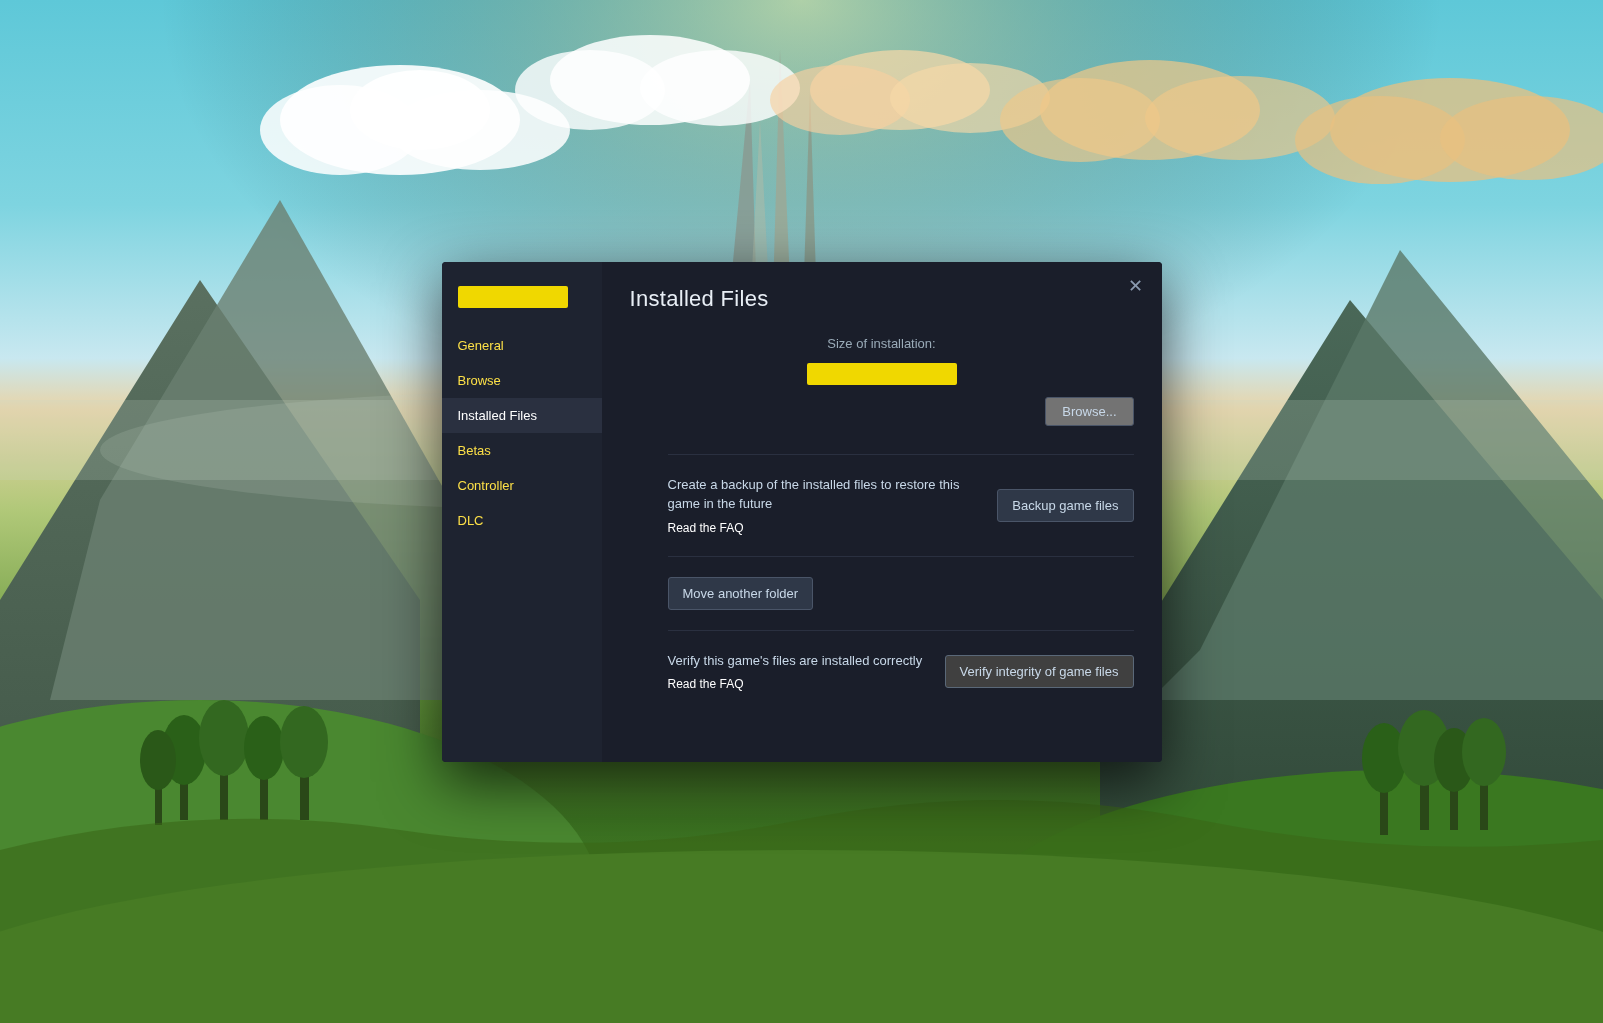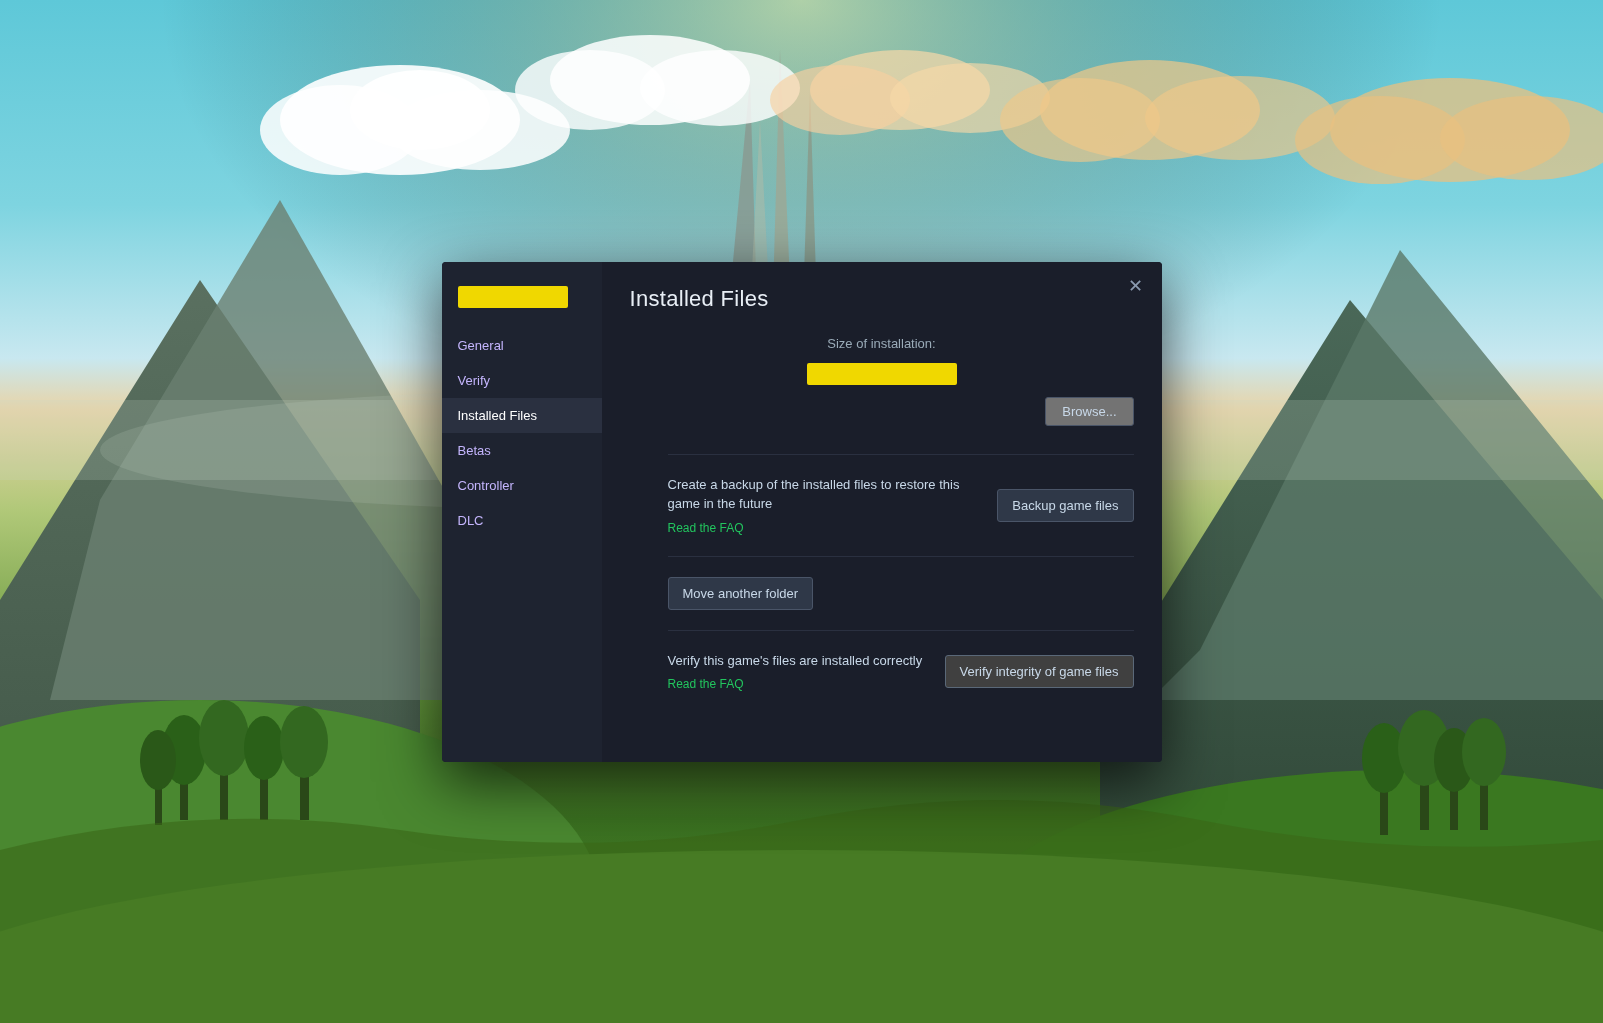--- a/index.html
+++ b/index.html
@@ -55,21 +55,21 @@
       border-radius: 2px;
     }
 
     .sidebar-nav {
       display: flex;
       flex-direction: column;
     }
 
     .sidebar-item {
       padding: 10px 16px;
-      color: #c4b5fd;
+      color: #fde047;
       font-size: 13px;
       cursor: pointer;
       user-select: none;
       transition: background 0.15s;
     }
 
     .sidebar-item.active {
       background: #2a3040;
       color: #ffffff;
       font-weight: 500;
@@ -162,21 +162,21 @@
     }
 
     .action-text {
       color: #c8d8e8;
       font-size: 13px;
       line-height: 1.5;
       margin-bottom: 4px;
     }
 
     .action-link {
-      color: #22c55e;
+      color: #ffffff;
       font-size: 12px;
       text-decoration: none;
       cursor: pointer;
     }
 
     .action-button {
       padding: 8px 14px;
       background: #2f3848;
       border: 1px solid #4a5568;
       color: #c8d8e8;
@@ -304,21 +304,21 @@
 
 <div class="dialog-overlay">
   <div class="dialog">
 
     <div class="sidebar">
       <div class="game-title-bar">
         <span class="game-title-highlight"></span>
       </div>
       <nav class="sidebar-nav">
         <div class="sidebar-item">General</div>
-        <div class="sidebar-item">Verify</div>
+        <div class="sidebar-item">Browse</div>
         <div class="sidebar-item active">Installed Files</div>
         <div class="sidebar-item">Betas</div>
         <div class="sidebar-item">Controller</div>
         <div class="sidebar-item">DLC</div>
       </nav>
     </div>
 
     <div class="main-content">
 
       <button class="close-button">✕</button>

